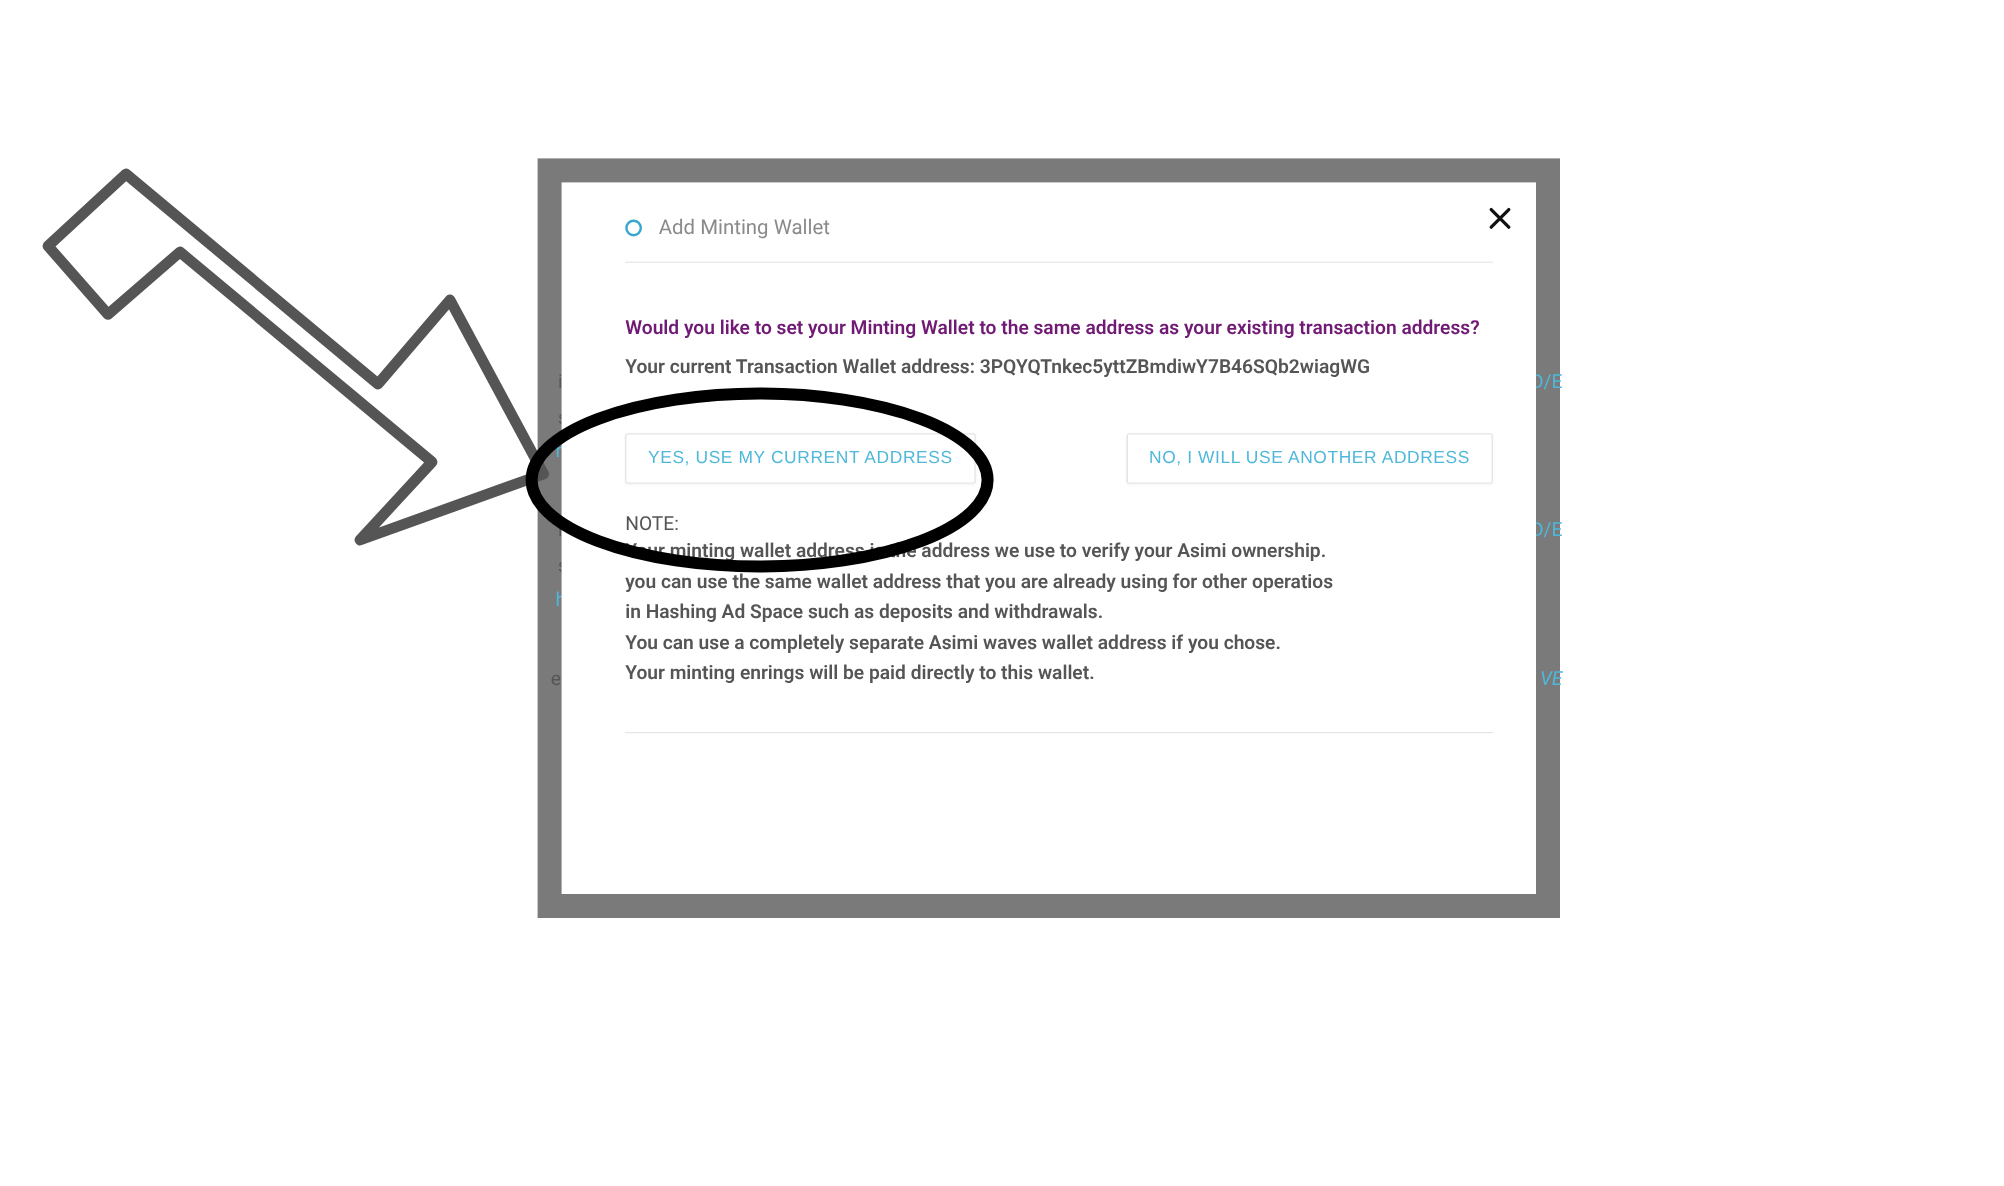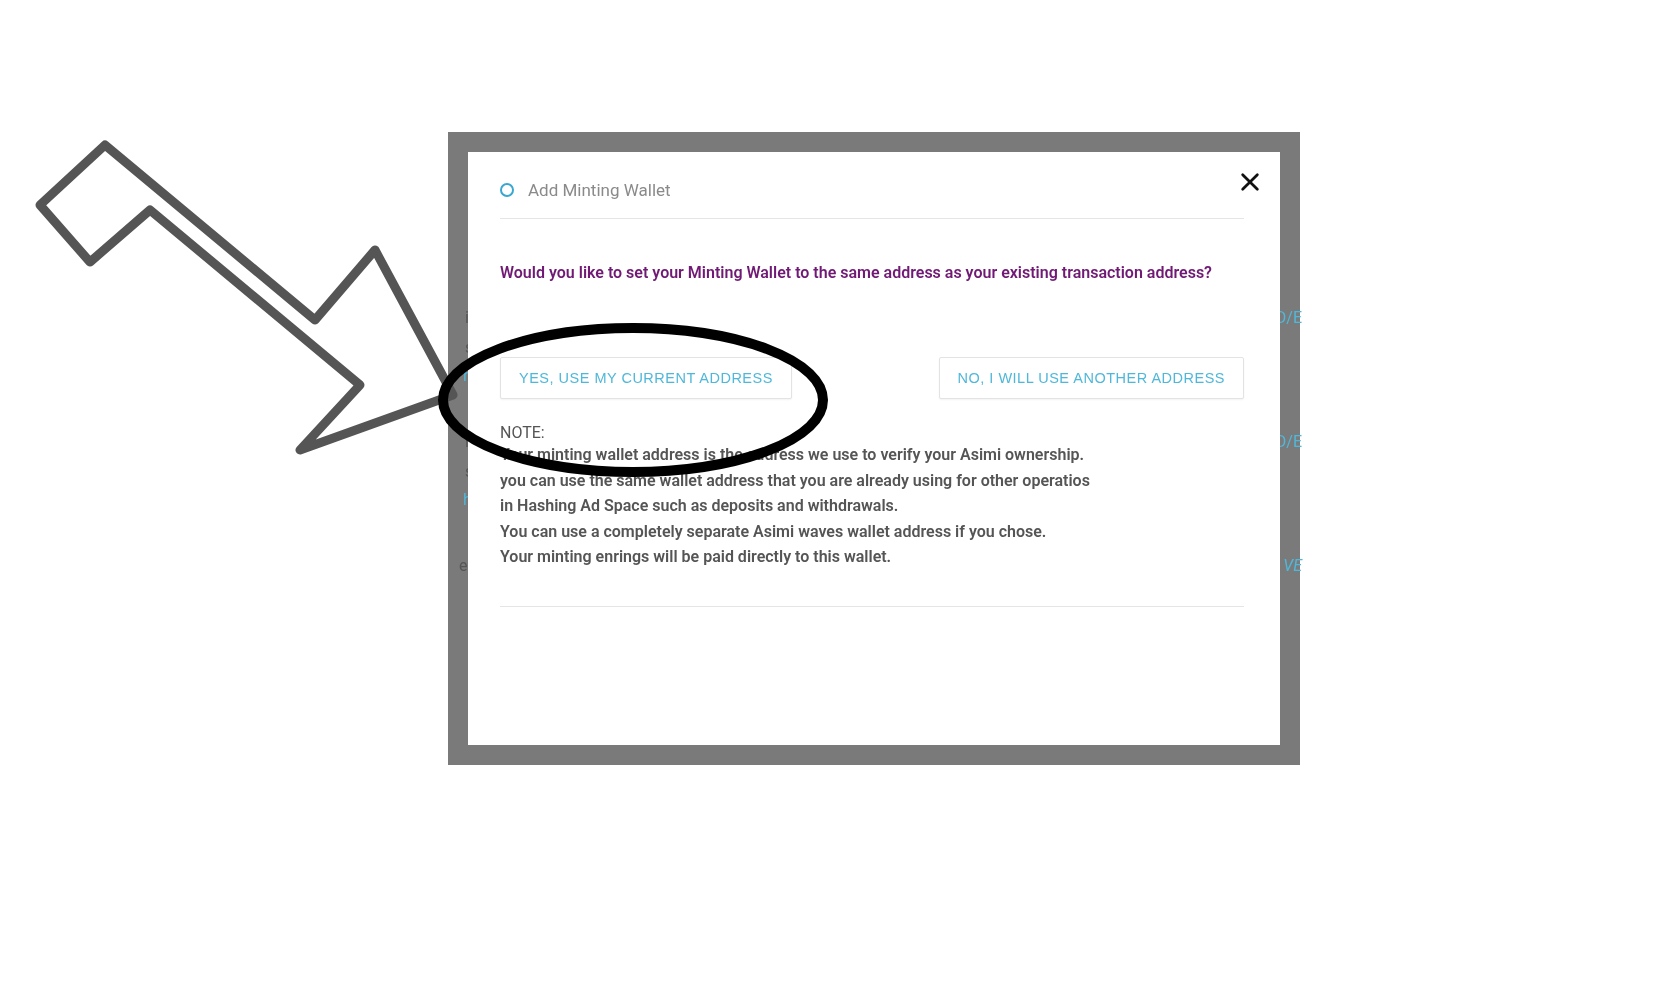--- a/index.html
+++ b/index.html
@@ -37,21 +37,21 @@
 
   
   .modal {
     position: absolute;
     left: 468px;
     top: 152px;
     width: 812px;
     min-height: 593px;
     background: #ffffff;
     box-sizing: border-box;
-    padding: 28px 36px 40px 32px;
+    padding: 28px 36px 40px 53px;
   }
 
   .modal-close {
     position: absolute;
     top: 8px;
     right: 8px;
     width: 44px;
     height: 44px;
     background: #fff;
     display: flex;
@@ -100,21 +100,20 @@
   .btn {
     border: 1px solid #e3e3e3;
     background: #fff;
     color: #4fb8da;
     padding: 12px 18px;
     font-size: 14.5px;
     letter-spacing: 0.5px;
     cursor: pointer;
     box-shadow: 0 1px 2px rgba(0,0,0,0.05);
     border-radius: 2px;
-    margin-top: 29px;
   }
 
   .note-heading {
     margin-top: 24px;
     font-weight: 400;
     color: #555;
     font-size: 16px;
   }
   .note-line {
     font-weight: 600;
@@ -170,20 +169,25 @@
     </svg>
   </div>
 
   <div class="modal-header">
     <span class="radio-dot"></span>
     <span>Add Minting Wallet</span>
   </div>
 
   <div class="question">Would you like to set your Minting Wallet to the same address as your existing transaction address?</div>
 
+  <div class="current-addr">
+    <span>Your current Transaction Wallet address:</span>
+    <span> </span>
+    <span>3PQYQTnkec5yttZBmdiwY7B46SQb2wiagWG</span>
+  </div>
 
   <div class="btn-row">
     <button class="btn">YES, USE MY CURRENT ADDRESS</button>
     <button class="btn">NO, I WILL USE ANOTHER ADDRESS</button>
   </div>
 
   <div class="note-heading">NOTE:</div>
   <div class="note-line">Your minting wallet address is the address we use to verify your Asimi ownership.</div>
   <div class="note-line">you can use the same wallet address that you are already using for other operatios</div>
   <div class="note-line">in Hashing Ad Space such as deposits and withdrawals.</div>

